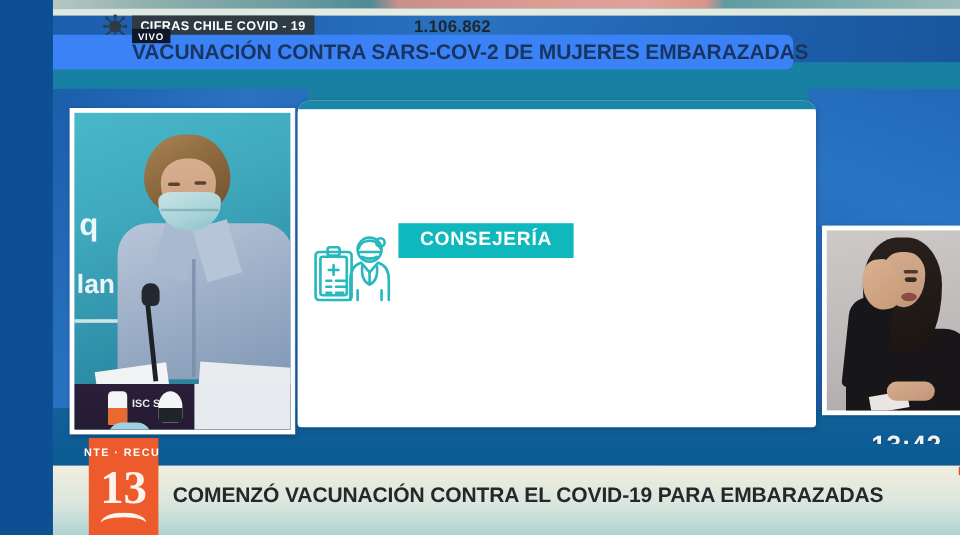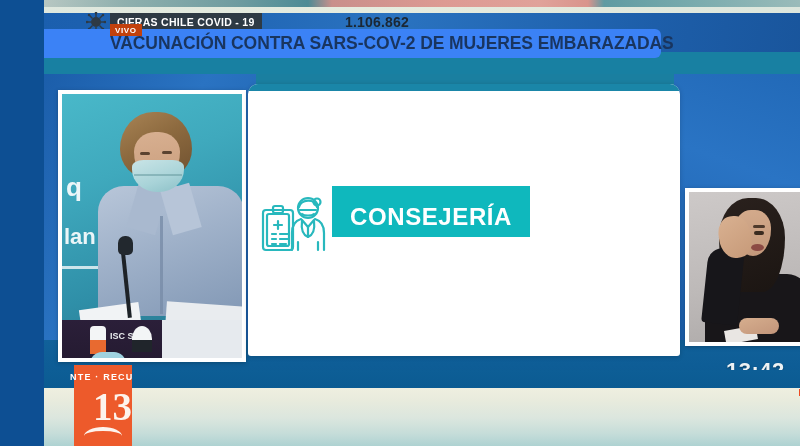--- a/index.html
+++ b/index.html
@@ -70,21 +70,21 @@
   }
   .stat-number {
     position: absolute; left: 301px; top: 2px; height: 18px;
     color: #1b2733; font-size: 14px; font-weight: bold;
     display: flex; align-items: center; letter-spacing: 0.2px;
   }
 
   
   .vivo-badge {
     position: absolute; left: 66px; top: 24px;
-    background: #c2410c; color: #ffffff;
+    background: #0f172a; color: #ffffff;
     font-size: 8px; font-weight: bold; letter-spacing: 0.6px;
     padding: 2px 5px 1px 5px;
     z-index: 6;
   }
 
   
   .title-band {
     position: absolute; left: 0; top: 29px; width: 617px; height: 29px;
     background: #3b82f6;
     border-radius: 0 6px 6px 0;
@@ -216,22 +216,22 @@
     box-shadow: 0 1px 5px rgba(0,0,0,0.18);
     overflow: hidden;
   }
   .slide-topbar {
     position: absolute; left: 0; top: 0; width: 100%; height: 7px;
     background: #1a86a8;
   }
   .slide-title {
     position: absolute; left: 84px; top: 102px;
     background: #0fb8bd; color: #ffffff;
-    font-size: 24px; font-weight: bold; letter-spacing: 0.6px;
-    padding: 17px 18px 6px 18px;
+    font-size: 16px; font-weight: bold; letter-spacing: 0.6px;
+    padding: 5px 18px 6px 18px;
   }
   .slide-body {
     position: absolute; left: 95px; top: 70px; width: 318px;
     color: #17687b; font-size: 14.5px; line-height: 22px;
     font-weight: 500;
   }
   .hl {
     background: #faeca5; color: #14606f; font-weight: bold;
     padding: 1px 2px;
   }
@@ -314,21 +314,21 @@
     position: absolute; left: 0; top: 388px; width: 800px; height: 58px;
     background: linear-gradient(180deg,#efefe0 0%, #e8ebdd 22%, #dbe6de 52%, #c6ddd9 78%, #aed2d2 100%);
   }
   .logo13 {
     position: absolute; left: 30px; top: 365px; width: 58px; height: 81px;
     background: #ed5a2b;
     z-index: 8;
   }
   .logo13-num {
     position: absolute; left: 0; top: 22px; width: 58px;
-    text-align: right; color: #fdf3ec;
+    text-align: center; color: #fdf3ec;
     font-size: 39px; font-weight: bold; line-height: 40px;
     font-family: "Liberation Serif", serif;
   }
   .logo13-swoosh {
     position: absolute; left: 10px; top: 62px; width: 38px; height: 9px;
     border-top: 4px solid #fdf3ec;
     border-radius: 50% 50% 0 0 / 100% 100% 0 0;
   }
   .bottom-text {
     position: absolute; left: 100px; top: 402px;
@@ -471,15 +471,16 @@
   </span>
 
   <div class="ticker-band"></div>
   <div class="ticker-text">NTE  ·  RECU</div>
 
   <div class="bottom-band"></div>
   <div class="logo13">
     <div class="logo13-num">13</div>
     <div class="logo13-swoosh"></div>
   </div>
+  <div class="bottom-text">COMENZÓ VACUNACIÓN CONTRA EL COVID-19 PARA EMBARAZADAS</div>
   <div class="bottom-red-dot"></div>
 
 </div>
 
 </body></html>

